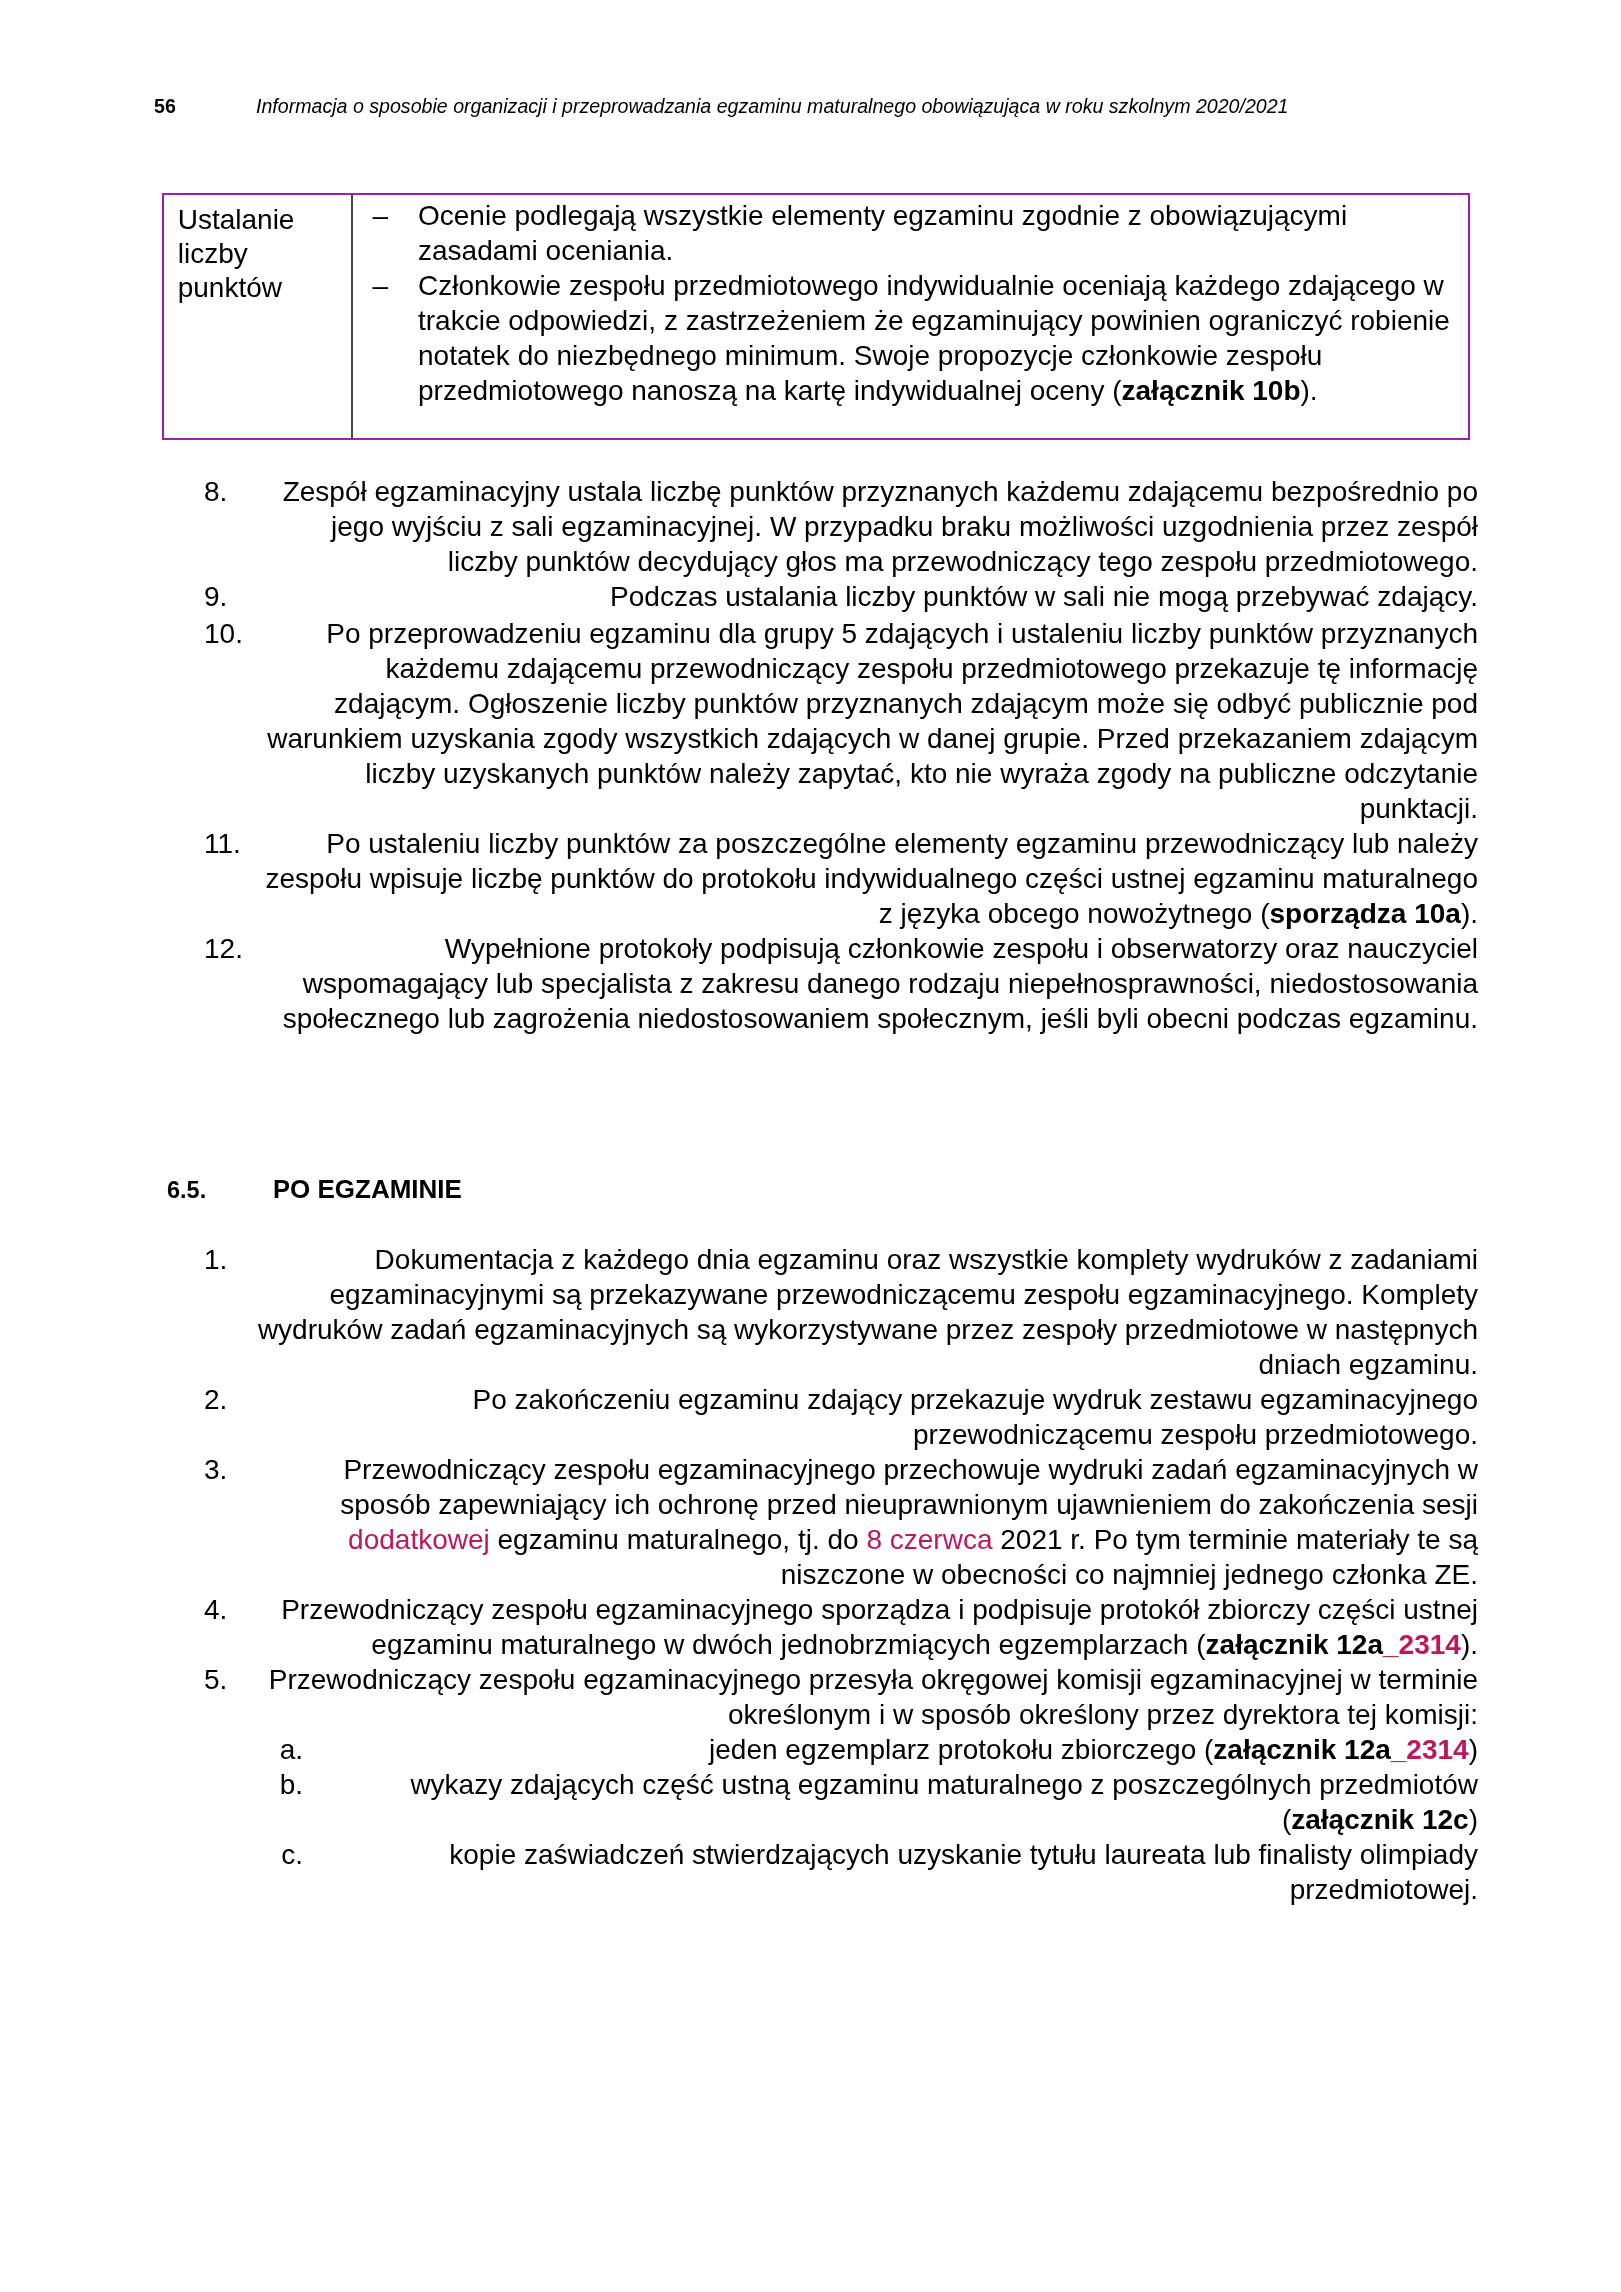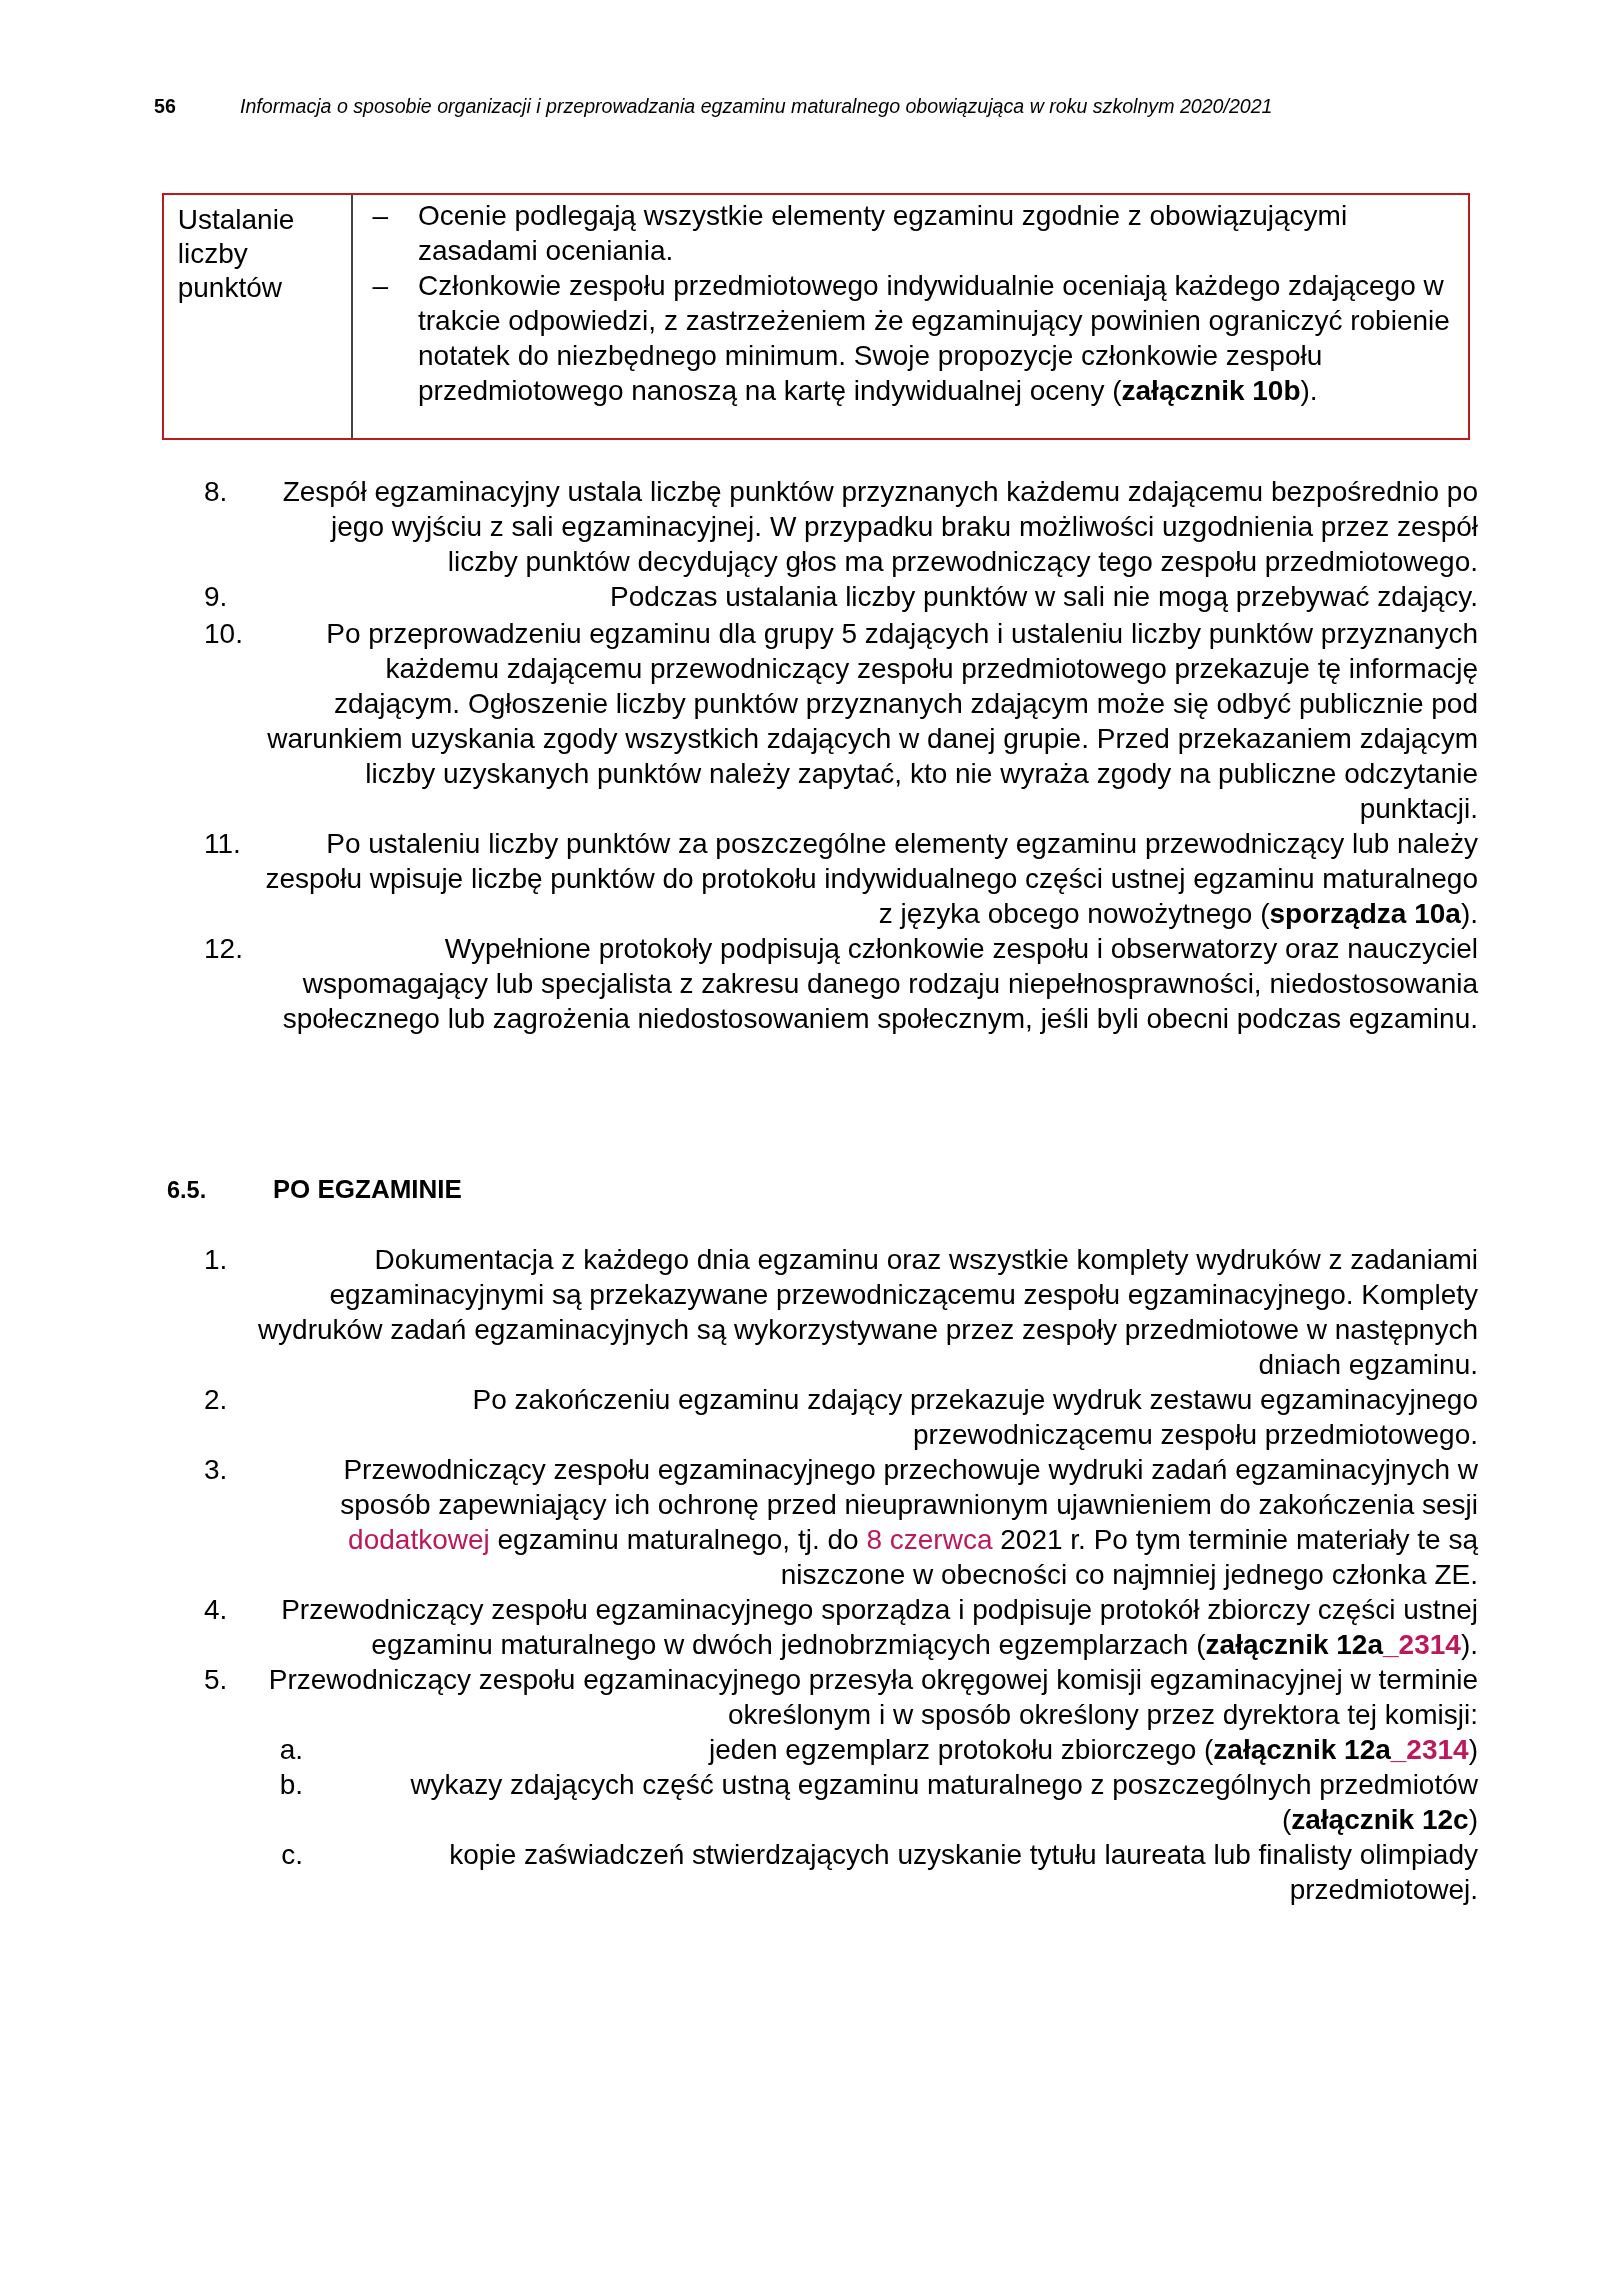--- a/index.html
+++ b/index.html
@@ -2,25 +2,25 @@
 <html><head>
   <meta charset="utf-8">
   <style>
     html, body { margin: 0; padding: 0; background: #ffffff; }
     body {
       width: 1621px; height: 2293px; position: relative; overflow: hidden;
       font-family: "Liberation Sans", sans-serif; color: #000;
     }
     .header { position: absolute; top: 94px; left: 154px; font-size: 19.6px; line-height: 25.5px; white-space: nowrap; }
     .header .pnum { font-weight: bold; display: inline-block; width: 86px; }
-    .header .title { font-style: italic; }
+    .header .title { font-style: italic; margin-left: 16px; }
 
     .tbl {
       position: absolute; left: 162px; top: 193px; width: 1308px; height: 247px;
-      border: 2px solid #b91c1c; box-sizing: border-box; display: flex;
+      border: 2px solid #a21caf; box-sizing: border-box; display: flex;
     }
     .tbl .c1 { width: 189px; border-right: 2px solid #444; box-sizing: border-box; padding: 7.8px 0 0 13.7px; font-size: 28px; line-height: 34px; }
     .tbl .c2 { flex: 1; padding: 2.9px 7.8px 0 0; font-size: 28px; line-height: 35px; }
     .dash-item { display: flex; }
     .dash-item .dash { width: 65px; flex: none; text-align: left; padding-left: 19.6px; box-sizing: border-box; }
     .dash-item .txt { flex: 1; }
 
     .list { position: absolute; left: 204px; width: 1274px; font-size: 28px; line-height: 35px; }
     .item { display: flex; }
     .item .num { width: 50px; flex: none; }

